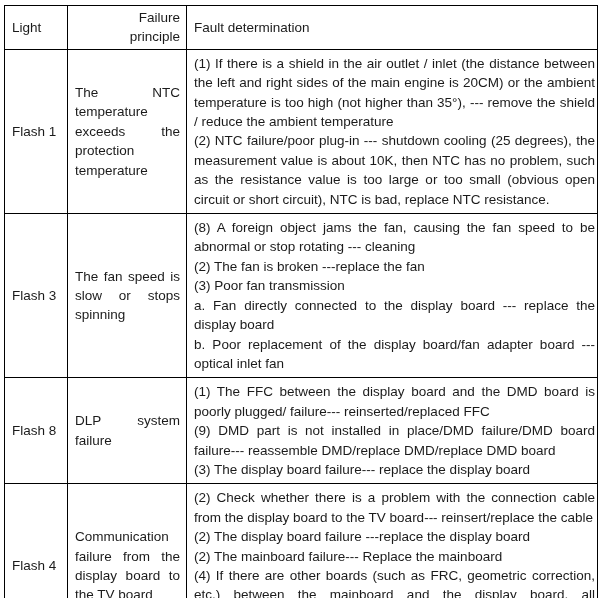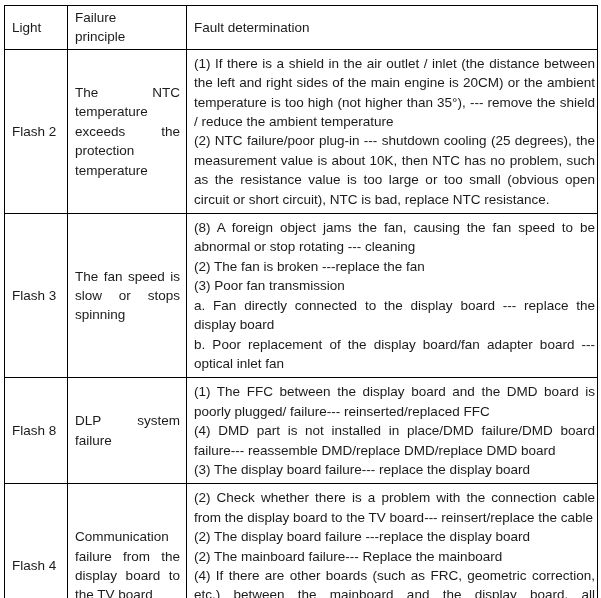--- a/index.html
+++ b/index.html
@@ -27,21 +27,21 @@
     vertical-align: middle;
     padding: 2px 6px 2px 7px;
     text-align: left;
     overflow: hidden;
   }
   .fault-table thead tr { height: 43px; }
   tr.row-1 { height: 156px; }
   tr.row-2 { height: 157px; }
   tr.row-3 { height: 96px; }
   tr.row-4 { height: 135px; }
-  th.hdr-principle { white-space: pre-line; }
+  th.hdr-principle { white-space: pre-line; text-align: right; }
   td.cell-principle { text-align: justify; }
   td.cell-faults { padding: 4px 2px 4px 7px; margin-top: 48px; }
   td.cell-faults .fault-item {
     text-align: justify;
     margin: 0;
   }
 </style>
 </head>
 <body>
 
@@ -54,21 +54,21 @@
   <thead>
     <tr>
       <th>Light</th>
       <th class="hdr-principle">Failure
 principle</th>
       <th>Fault determination</th>
     </tr>
   </thead>
   <tbody>
     <tr class="row-1">
-      <td>Flash 2</td>
+      <td>Flash 1</td>
       <td class="cell-principle">The NTC temperature exceeds the protection temperature</td>
       <td class="cell-faults">
         <div class="fault-item">(1) If there is a shield in the air outlet / inlet (the distance between the left and right sides of the main engine is 20CM) or the ambient temperature is too high (not higher than 35°), --- remove the shield / reduce the ambient temperature</div>
         <div class="fault-item">(2) NTC failure/poor plug-in --- shutdown cooling (25 degrees), the measurement value is about 10K, then NTC has no problem, such as the resistance value is too large or too small (obvious open circuit or short circuit), NTC is bad, replace NTC resistance.</div>
       </td>
     </tr>
     <tr class="row-2">
       <td>Flash 3</td>
       <td class="cell-principle">The fan speed is slow or stops spinning</td>
       <td class="cell-faults">
@@ -77,21 +77,21 @@
         <div class="fault-item">(3) Poor fan transmission</div>
         <div class="fault-item">a. Fan directly connected to the display board --- replace the display board</div>
         <div class="fault-item">b. Poor replacement of the display board/fan adapter board --- optical inlet fan</div>
       </td>
     </tr>
     <tr class="row-3">
       <td>Flash 8</td>
       <td class="cell-principle">DLP system failure</td>
       <td class="cell-faults">
         <div class="fault-item">(1) The FFC between the display board and the DMD board is poorly plugged/ failure--- reinserted/replaced FFC</div>
-        <div class="fault-item">(4) DMD part is not installed in place/DMD failure/DMD board failure--- reassemble DMD/replace DMD/replace DMD board</div>
+        <div class="fault-item">(9) DMD part is not installed in place/DMD failure/DMD board failure--- reassemble DMD/replace DMD/replace DMD board</div>
         <div class="fault-item">(3) The display board failure--- replace the display board</div>
       </td>
     </tr>
     <tr class="row-4">
       <td>Flash 4</td>
       <td class="cell-principle">Communication failure from the display board to the TV board</td>
       <td class="cell-faults">
         <div class="fault-item">(2) Check whether there is a problem with the connection cable from the display board to the TV board--- reinsert/replace the cable</div>
         <div class="fault-item">(2) The display board failure ---replace the display board</div>
         <div class="fault-item">(2) The mainboard failure--- Replace the mainboard</div>

